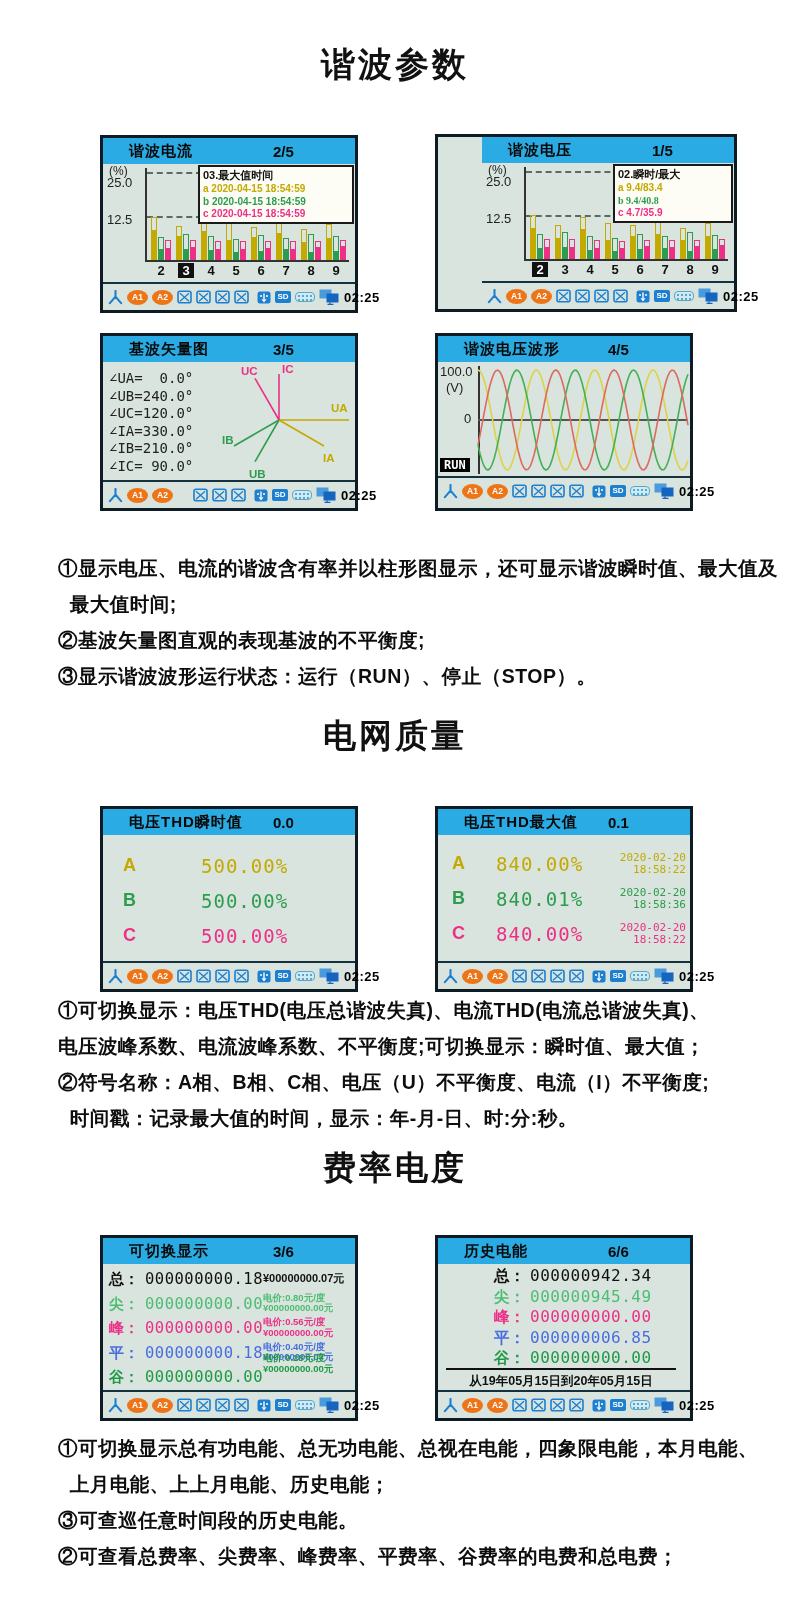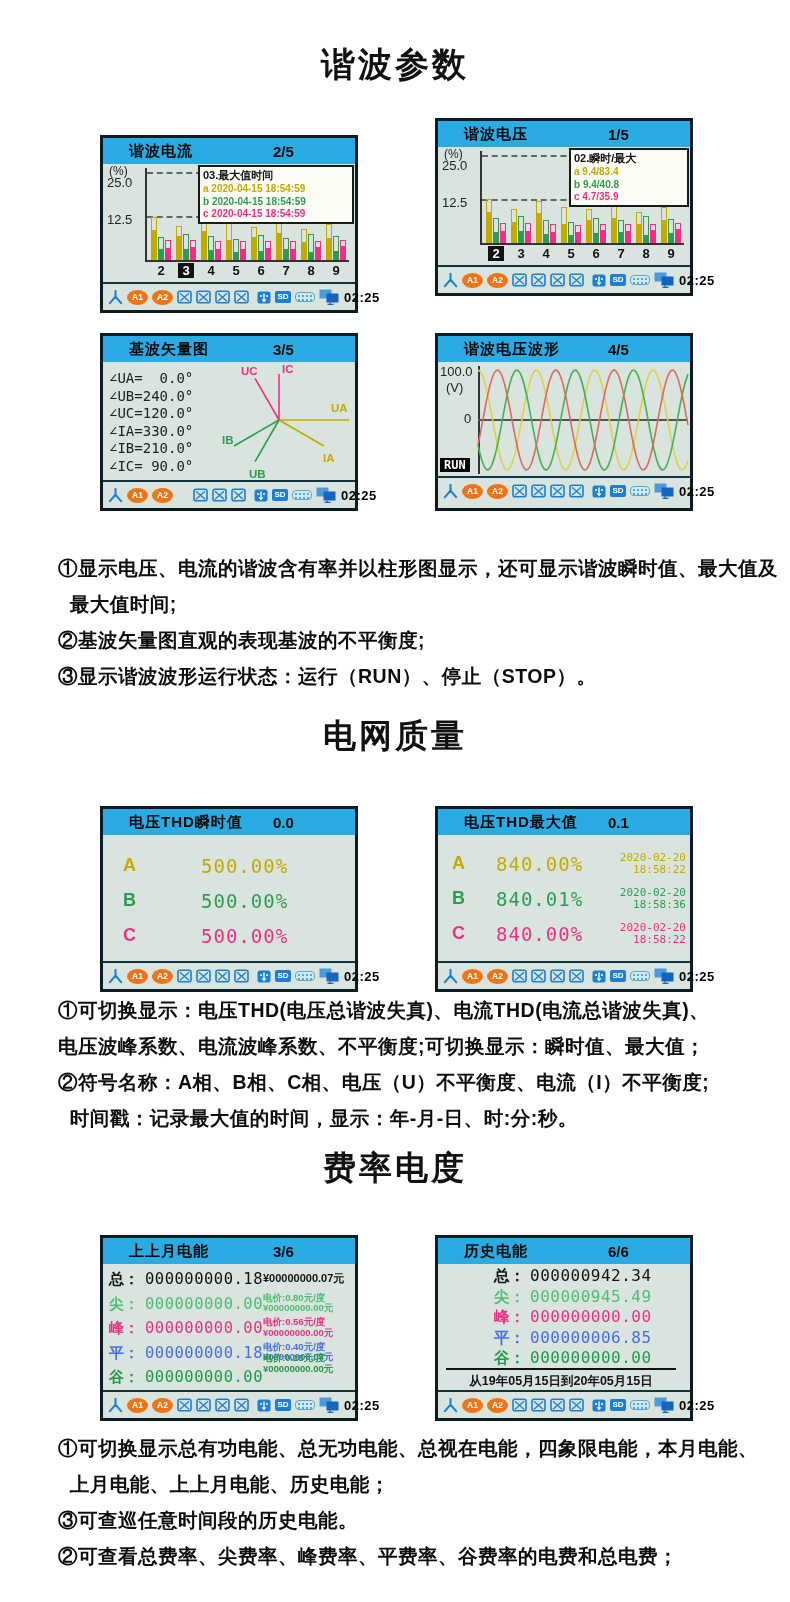--- a/index.html
+++ b/index.html
@@ -189,21 +189,21 @@
           <svg width="21" height="16" viewBox="0 0 21 16">
             <rect x="0.5" y="0.5" width="12" height="9" fill="#4a9ade"></rect>
             <rect x="7.5" y="4.5" width="12" height="9" fill="#1565c0"></rect>
             <path d="M11 13.5 v2 M8.5 15.5 h6" stroke="#1565c0" stroke-width="1.4" fill="none"></path>
           </svg>
         </div>
         <div class="sb-time">02:25</div>
       </div>
   </div>
 
-  <div class="screen" style="left:435px;top:118px;height:172px;">
+  <div class="screen" style="left:435px;top:134px;height:172px;padding-left:44px;">
     <div class="titlebar">
       <span class="tb-title">谐波电压</span>
       <span class="tb-page">1/5</span>
     </div>
     <div class="scr-body" style="height:118px;" id="body-hv">
         <div class="ax-lab" style="left:6px;top:0px;font-size:12px;">(%)</div>
         <div class="dash" style="left:44px;top:8px;width:202px;"></div>
         <div class="dash" style="left:44px;top:52px;width:202px;"></div>
         <div class="ax-lab" style="left:4px;top:11px;">25.0</div>
         <div class="ax-lab" style="left:4px;top:48px;">12.5</div>
@@ -261,21 +261,21 @@
         <div class="bar" style="left:223px;top:60.096000000000004px;width:6px;height:35.903999999999996px;border:1.2px solid #c3a900;"></div>
         <div class="bar" style="left:223px;top:73.472px;width:6px;height:22.528000000000002px;background:#c3a900;"></div>
         <div class="bar" style="left:230px;top:72.064px;width:6px;height:23.936px;border:1.2px solid #2e9c4e;"></div>
         <div class="bar" style="left:230px;top:86.496px;width:6px;height:9.504000000000001px;background:#2e9c4e;"></div>
         <div class="bar" style="left:237px;top:75.584px;width:6px;height:20.416px;border:1.2px solid #ee2f86;"></div>
         <div class="bar" style="left:237px;top:81.568px;width:6px;height:14.431999999999999px;background:#ee2f86;"></div>
         <div class="xlab" style="left:225px;top:99px;">9</div>
         <div class="legend" style="right:1px;top:1px;width:110px;">
           <div class="lg-t">02.瞬时/最大</div>
           <div class="lg-r" style="color:#c3a900;">a 9.4/83.4</div>
-          <div class="lg-r" style="color:#2e9c4e;">b 9.4/40.8</div>
+          <div class="lg-r" style="color:#2e9c4e;font-family:Liberation Serif, serif;">b 9.4/40.8</div>
           <div class="lg-r" style="color:#ee2f86;">c 4.7/35.9</div>
         </div>
       </div>
     <div class="statusbar">
         <div class="sb-ico">
           <svg width="15" height="15" viewBox="0 0 16 16">
             <path d="M8 1 V7 M8 7 L2 14 M8 7 L14 14" stroke="#1d7fd0" stroke-width="2.2" fill="none" stroke-linecap="round"></path>
           </svg>
         </div>
         <div class="sb-badge">A1</div>
@@ -635,21 +635,21 @@
       <div class="note-line">①可切换显示：电压THD(电压总谐波失真)、电流THD(电流总谐波失真)、</div>
       <div class="note-line">电压波峰系数、电流波峰系数、不平衡度;可切换显示：瞬时值、最大值；</div>
       <div class="note-line">②符号名称：A相、B相、C相、电压（U）不平衡度、电流（I）不平衡度;</div>
       <div class="note-line">  时间戳：记录最大值的时间，显示：年-月-日、时:分:秒。</div>
     </div>
 
   <div class="h-title" style="top:1146px;font-size:33px;">费率电度</div>
 
   <div class="screen" style="left:100px;top:1235px;height:180px;">
     <div class="titlebar">
-      <span class="tb-title">上上月电能</span>
+      <span class="tb-title">可切换显示</span>
       <span class="tb-page">3/6</span>
     </div>
     <div class="scr-body" style="height:126px;" id="body-em">
         <div class="en-lab" style="left:6px;top:6px;color:#111111;">总：</div>
         <div class="en-val" style="left:42px;top:6px;color:#111111;">000000000.18</div>
         <div class="en-right" style="left:160px;top:9px;color:#111111;font-size:11px;">¥00000000.07元</div>
         <div class="en-lab" style="left:6px;top:30.5px;color:#4ebd74;">尖：</div>
         <div class="en-val" style="left:42px;top:30.5px;color:#4ebd74;">000000000.00</div>
         <div class="en-right" style="left:160px;top:28.5px;color:#4ebd74;">电价:0.80元/度
 ¥00000000.00元</div>

